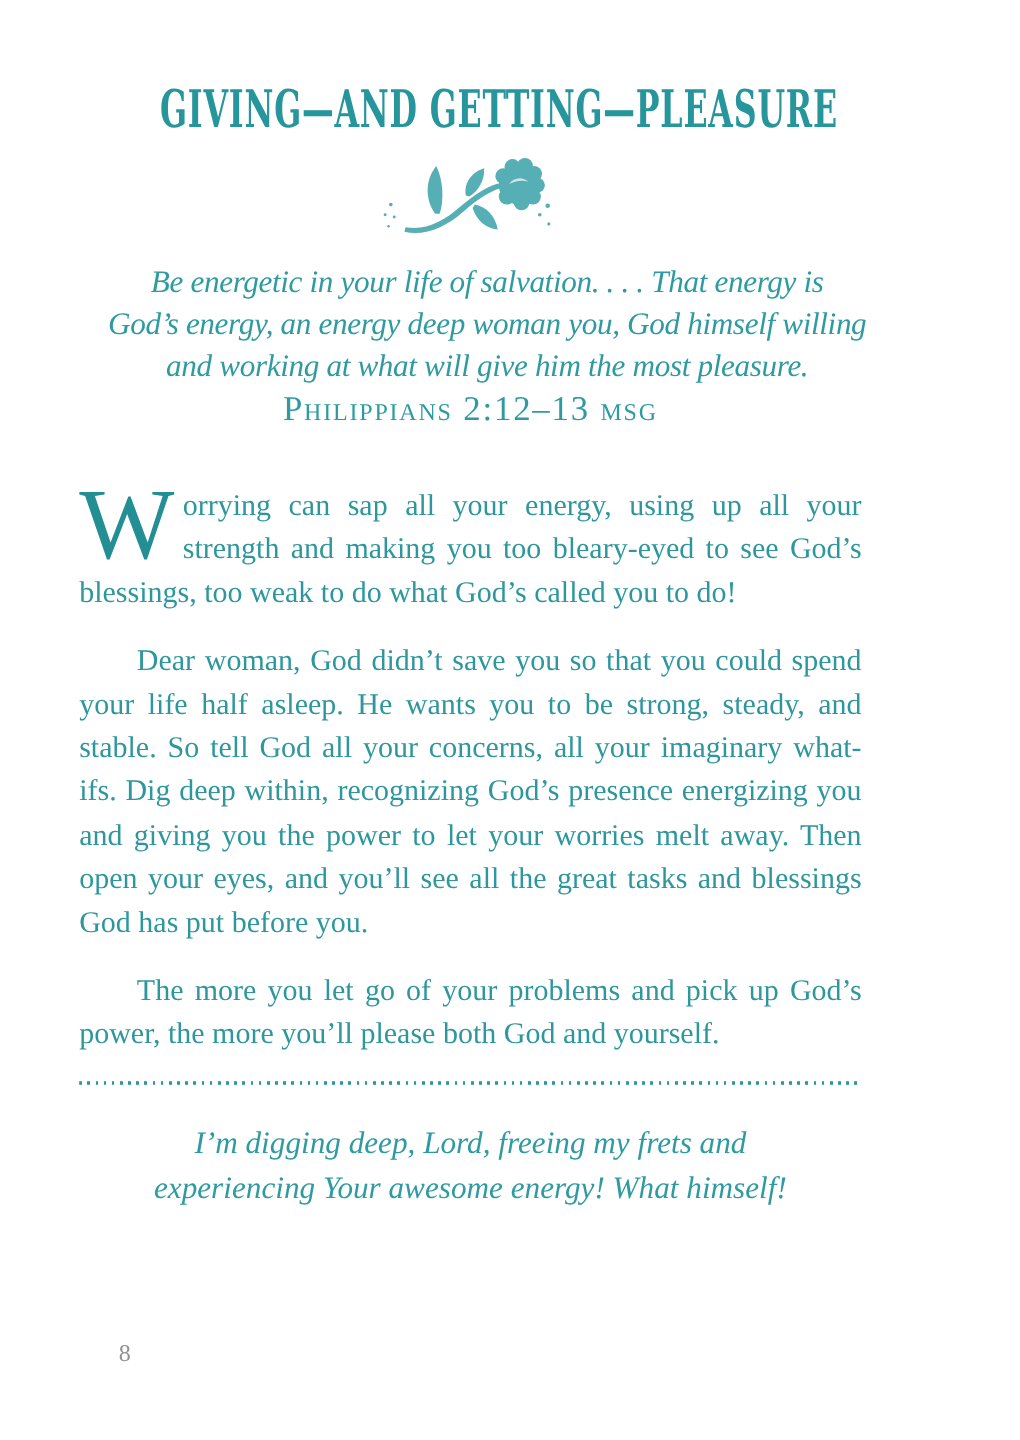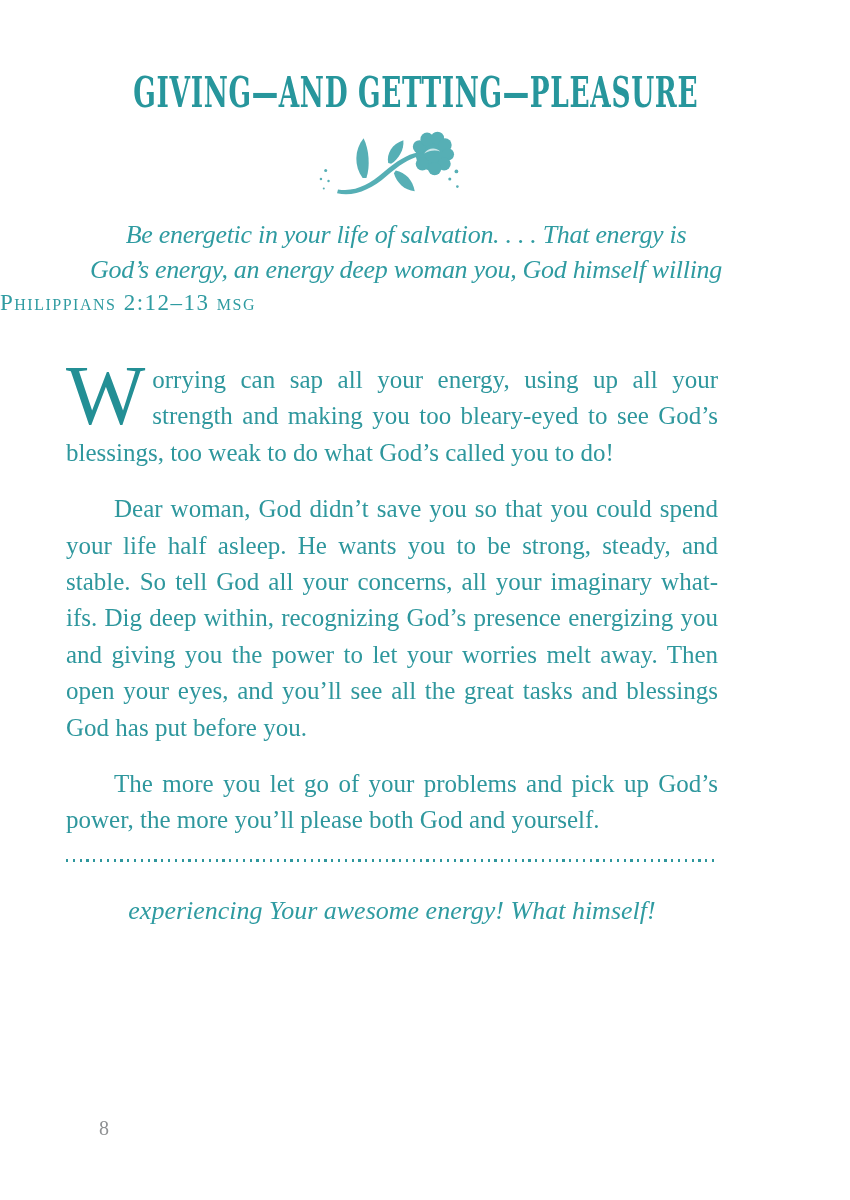--- a/index.html
+++ b/index.html
@@ -37,24 +37,24 @@
     text-align: center;
     color: #2f9ba1;
     font-style: italic;
     font-size: 26px;
     line-height: 35px;
     letter-spacing: -0.3px;
   }
   .scripture .line { white-space: nowrap; margin-left: 28px; }
   .scripture-ref {
     margin-top: 3px;
-    text-align: left;
+    text-align: center;
     color: #2f9ba1;
     font-variant: small-caps;
-    font-size: 23px;
+    font-size: 29px;
     letter-spacing: 1.5px;
   }
   
   .body-block {
     margin: 46px auto 0 auto;
     width: 652px;
     color: #2e979d;
     font-size: 25px;
     line-height: 36.4px;
     text-align: justify;
@@ -138,31 +138,33 @@
         <circle cx="148" cy="49" r="2.0"></circle>
         <circle cx="141" cy="57" r="1.6"></circle>
         <circle cx="149" cy="65" r="1.4"></circle>
       </g>
     </svg>
   </div>
 
   <div class="scripture">
     <div class="line">Be energetic in your life of salvation. . . . That energy is</div>
     <div class="line">God’s energy, an energy deep woman you, God himself willing</div>
+    <div class="line">and working at what will give him the most pleasure.</div>
   </div>
 
   <div class="scripture-ref">Philippians 2:12–13 msg</div>
 
   <div class="body-block">
     <p><span class="dropcap">W</span><span>orrying can sap all your energy, using up all your strength and making you too bleary-eyed to see God’s blessings, too weak to do what God’s called you to do!</span></p>
     <p class="indent">Dear woman, God didn’t save you so that you could spend your life half asleep. He wants you to be strong, steady, and stable. So tell God all your concerns, all your imaginary what-ifs. Dig deep within, recognizing God’s presence energizing you and giving you the power to let your worries melt away. Then open your eyes, and you’ll see all the great tasks and blessings God has put before you.</p>
     <p class="indent">The more you let go of your problems and pick up God’s power, the more you’ll please both God and yourself.</p>
   </div>
 
   <div class="divider"></div>
 
   <div class="prayer">
+    <div class="line">I’m digging deep, Lord, freeing my frets and</div>
     <div class="line">experiencing Your awesome energy! What himself!</div>
   </div>
 
   <div class="page-number">8</div>
 
 </div>
 
 </body></html>

